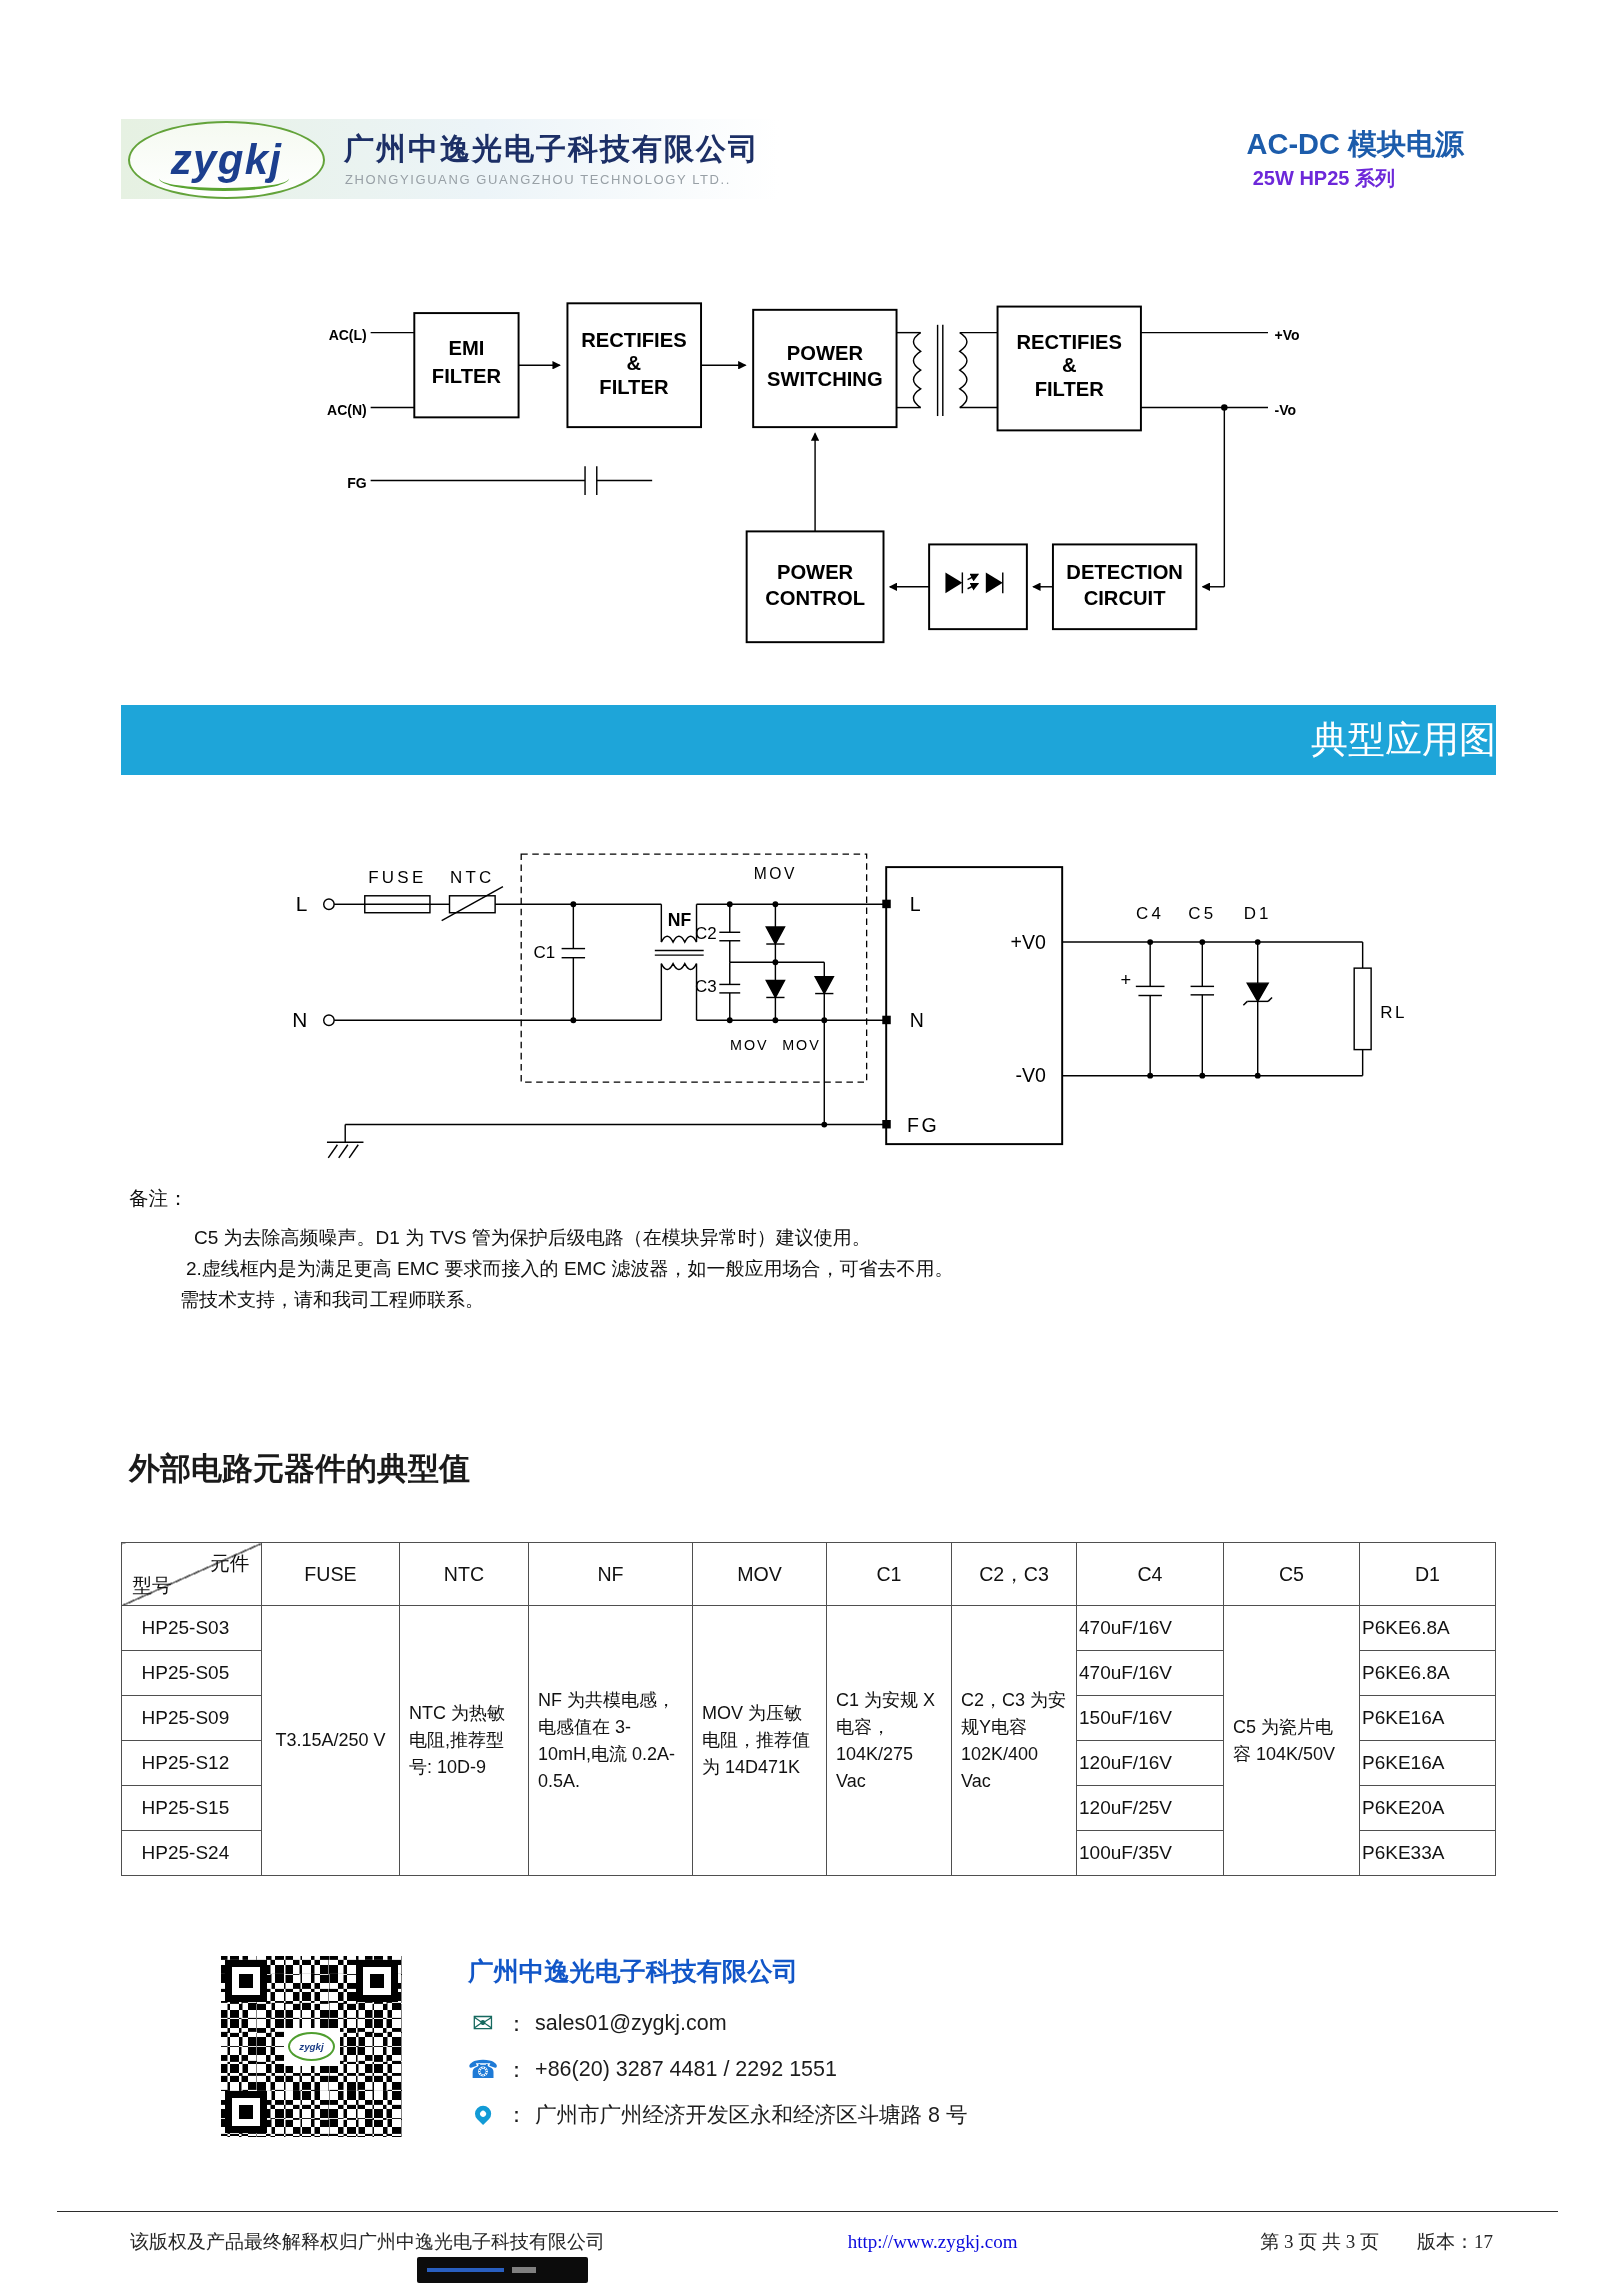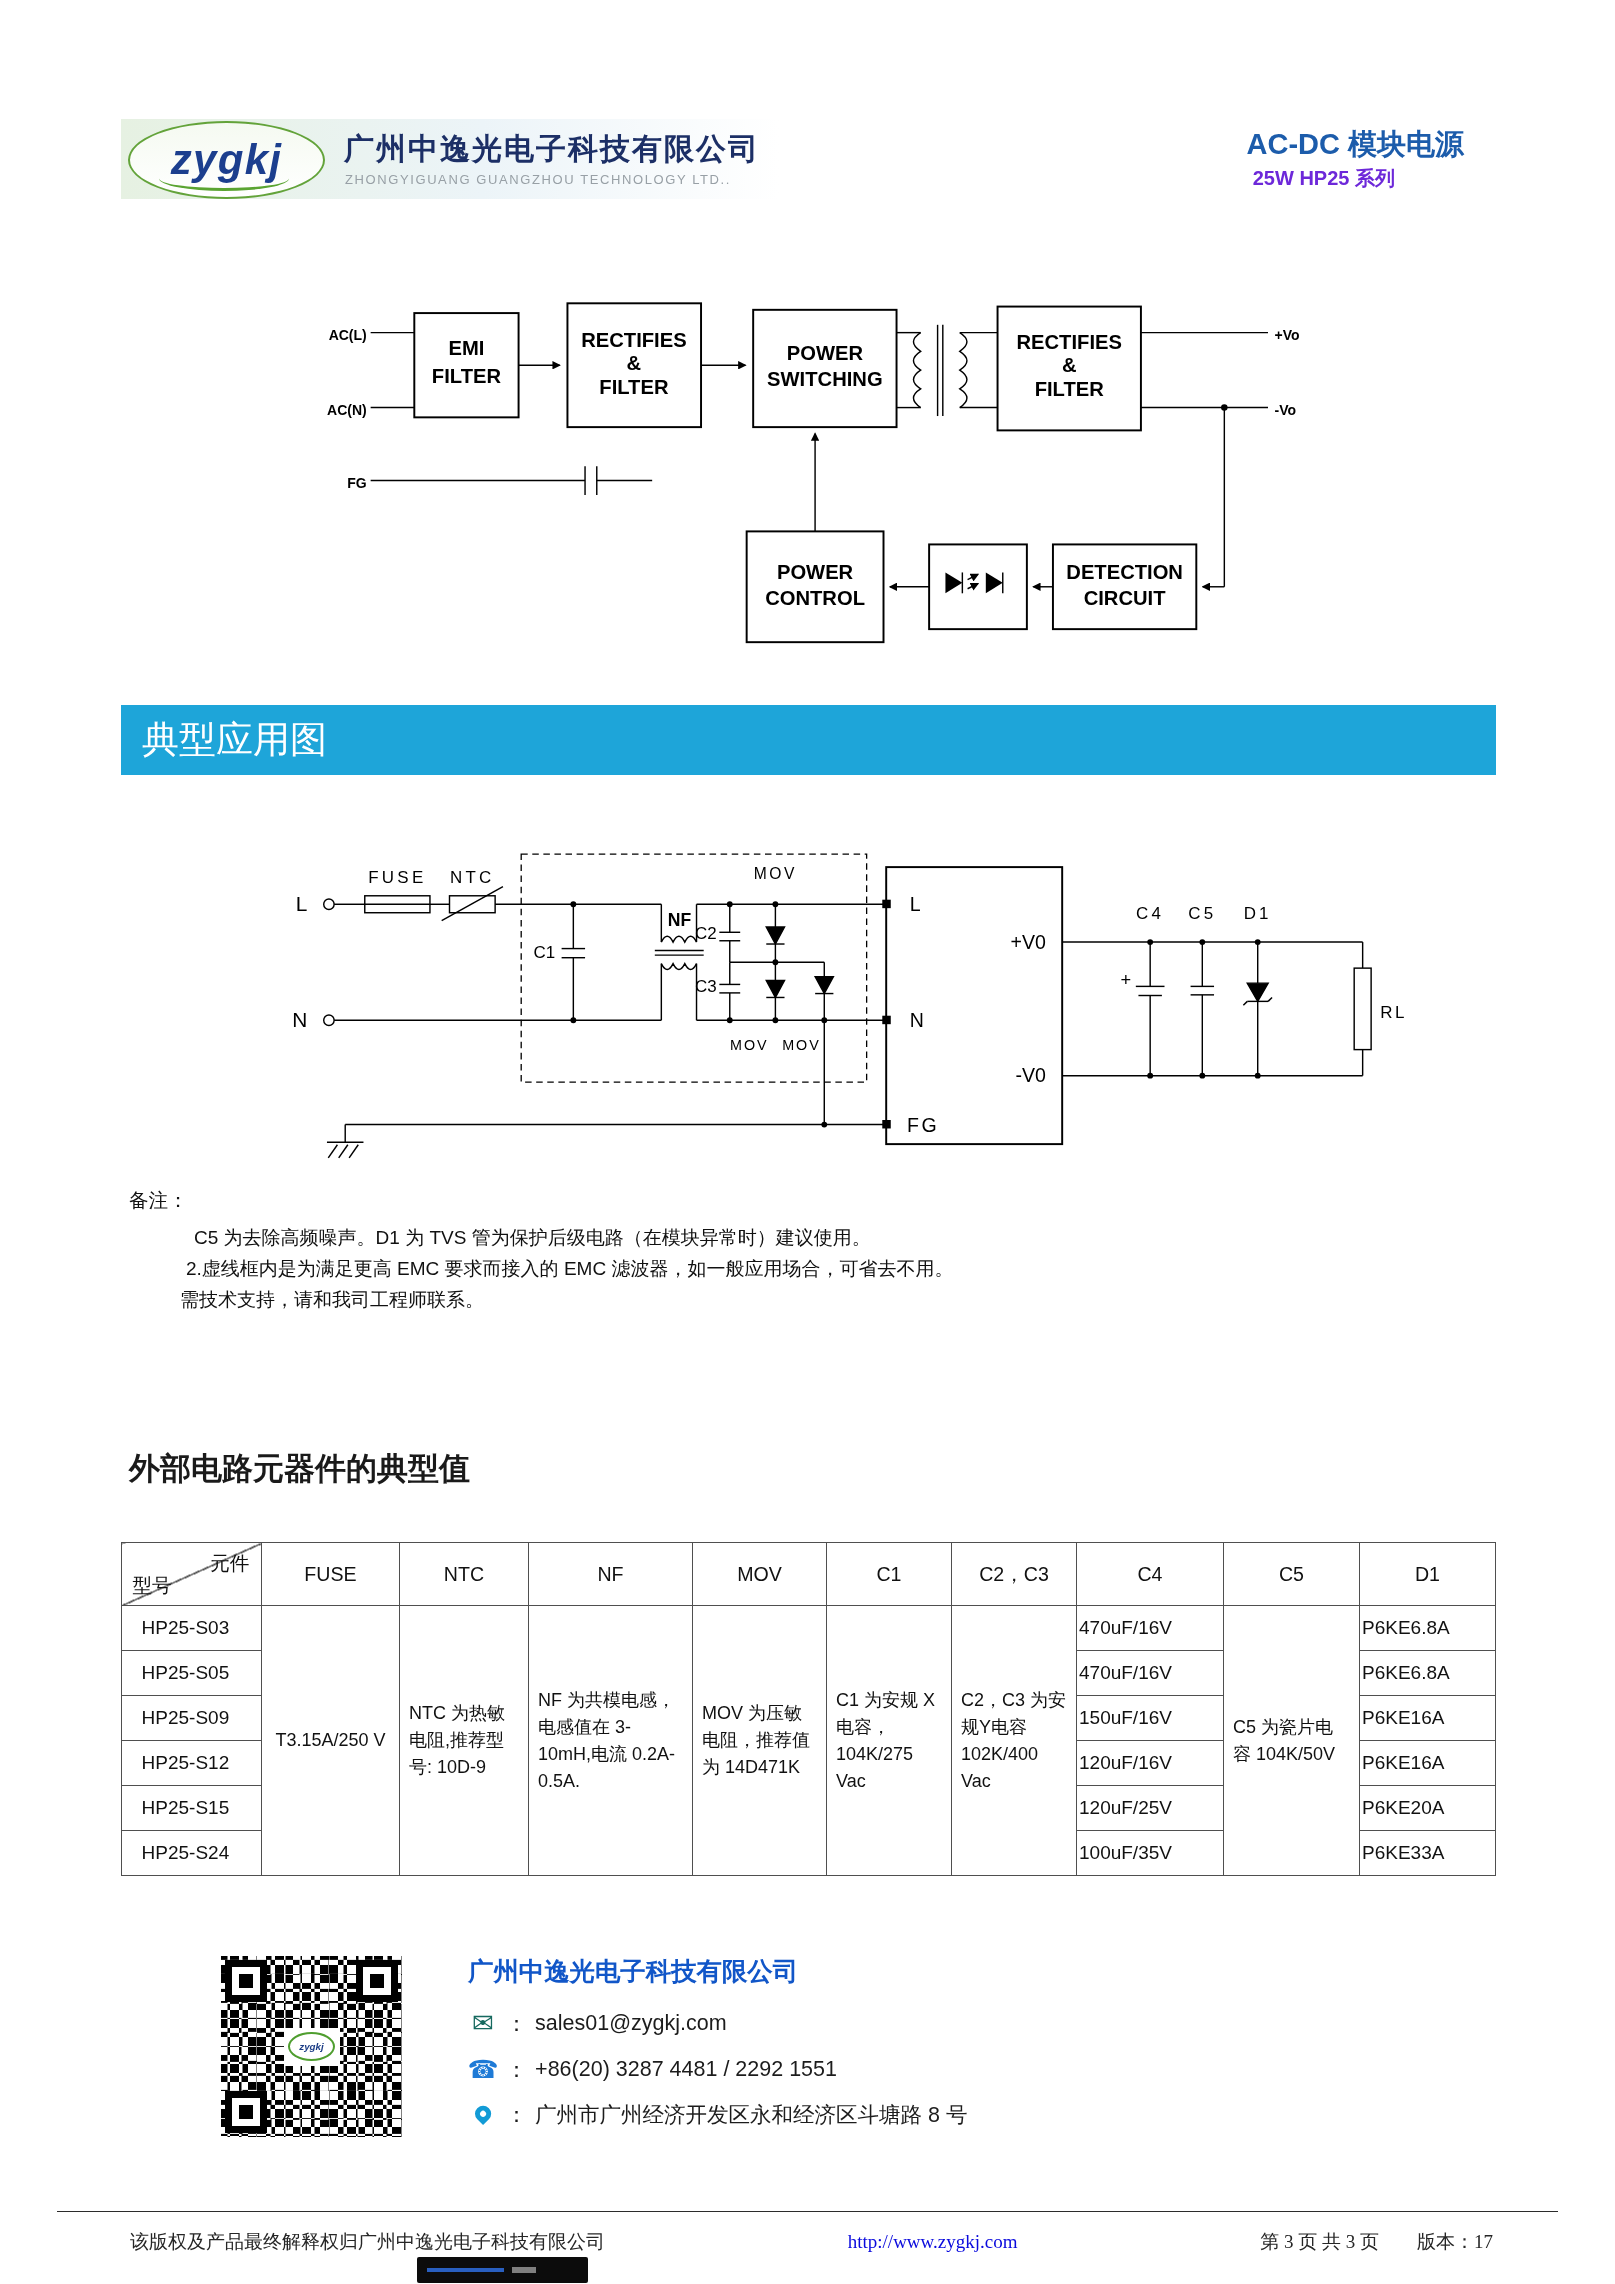--- a/index.html
+++ b/index.html
@@ -27,25 +27,25 @@
   .w{stroke:#000;stroke-width:2.2;fill:none;}
   .bx{stroke:#000;stroke-width:3;fill:#fff;}
   .dot{fill:#000;stroke:none;}
   text{font-family:"Liberation Sans",sans-serif;fill:#000;stroke:none;}
   .bt{font-size:31px;font-weight:bold;text-anchor:middle;}
   .bl{font-size:21.5px;font-weight:bold;}
   .arrow{marker-end:url(#arr);}
 
   
   .banner{position:absolute;left:121px;top:705px;width:1375px;height:70px;background:#1ea5d9;}
-  .banner span{display:block;padding-left:21px;line-height:69px;font-size:37px;color:#fff;}
+  .banner span{display:block;padding-left:21px;line-height:69px;font-size:37px;color:#fff;text-align:right;}
 
   
   .notes{position:absolute;left:129px;top:1185px;width:1388px;font-size:19px;line-height:1.62;color:#111;}
-  .notes .nt{margin-bottom:6.5px;font-size:19.6px;}
+  .notes .nt{margin-bottom:6.5px;font-size:19.6px;font-family:Liberation Mono, monospace;}
   .nl1{margin-left:55px;} .nl2{margin-left:65px;} .nl3{margin-left:57px;}
   .nl4{margin-left:55px;} .nl5{margin-left:51px;}
 
   
   .sec-title{position:absolute;left:129px;top:1448px;font-size:31px;font-weight:bold;color:#1a1a1a;}
   .tblwrap{position:absolute;left:121px;top:1542px;}
   .tbl{border-collapse:collapse;table-layout:fixed;width:1375px;}
   .tbl th,.tbl td{border:1.3px solid #4f4f4f;vertical-align:middle;background:#fff;}
   .tbl thead tr{height:63px;}
   .tbl tbody tr{height:45px;}

